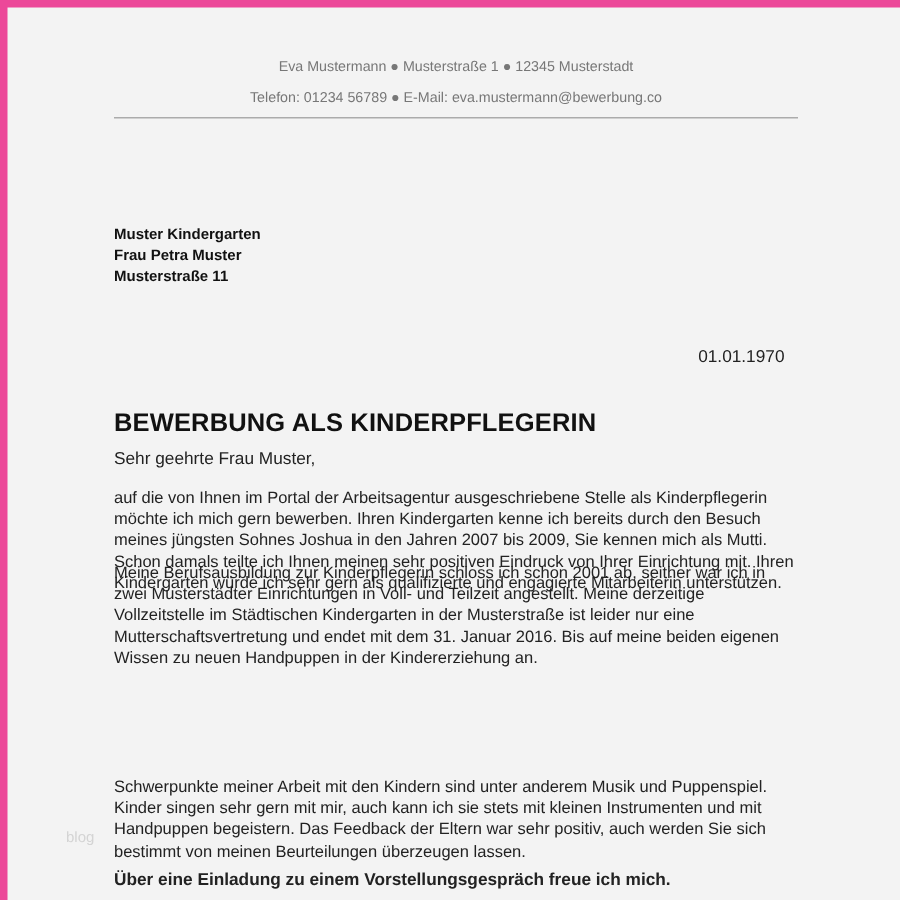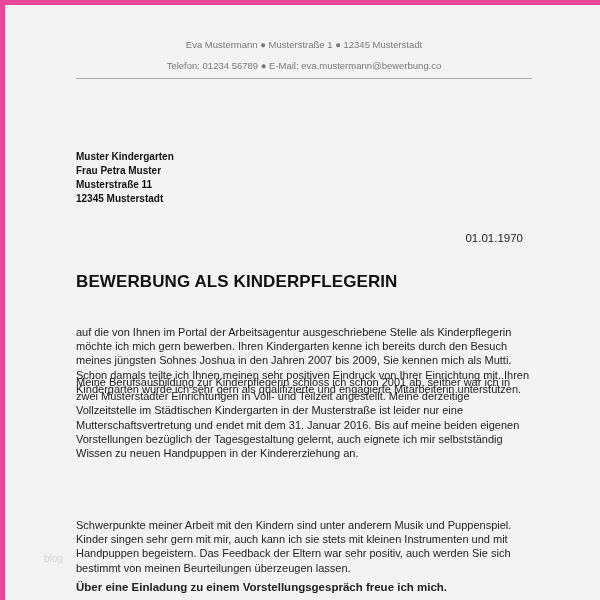--- a/index.html
+++ b/index.html
@@ -103,42 +103,41 @@
 <div class="page">
 
   <div class="sender sender-line1">Eva Mustermann ● Musterstraße 1 ● 12345 Musterstadt</div>
   <div class="sender sender-line2">Telefon: 01234 56789 ● E-Mail: eva.mustermann@bewerbung.co</div>
   <div class="separator"></div>
 
   <div class="recipient">
     <div>Muster Kindergarten</div>
     <div>Frau Petra Muster</div>
     <div>Musterstraße 11</div>
-    <div>12345 Musterstadt</div>
   </div>
 
   <div class="date">01.01.1970</div>
 
   <div class="subject">BEWERBUNG ALS KINDERPFLEGERIN</div>
 
+  <div class="salutation">Sehr geehrte Frau Muster,</div>
 
   <div class="para para1">
     <span class="line">auf die von Ihnen im Portal der Arbeitsagentur ausgeschriebene Stelle als Kinderpflegerin</span>
     <span class="line">möchte ich mich gern bewerben. Ihren Kindergarten kenne ich bereits durch den Besuch</span>
     <span class="line">meines jüngsten Sohnes Joshua in den Jahren 2007 bis 2009, Sie kennen mich als Mutti.</span>
     <span class="line">Schon damals teilte ich Ihnen meinen sehr positiven Eindruck von Ihrer Einrichtung mit. Ihren</span>
     <span class="line">Kindergarten würde ich sehr gern als qualifizierte und engagierte Mitarbeiterin unterstützen.</span>
   </div>
 
   <div class="para para2">
     <span class="line">Meine Berufsausbildung zur Kinderpflegerin schloss ich schon 2001 ab, seither war ich in</span>
     <span class="line">zwei Musterstädter Einrichtungen in Voll- und Teilzeit angestellt. Meine derzeitige</span>
     <span class="line">Vollzeitstelle im Städtischen Kindergarten in der Musterstraße ist leider nur eine</span>
     <span class="line">Mutterschaftsvertretung und endet mit dem 31. Januar 2016. Bis auf meine beiden eigenen</span>
-    <span class="line">Vorstellungen bezüglich der Tagesgestaltung gelernt, auch eignete ich mir selbstständig</span>
     <span class="line">Wissen zu neuen Handpuppen in der Kindererziehung an.</span>
   </div>
 
   <div class="para para3">
     <span class="line">Schwerpunkte meiner Arbeit mit den Kindern sind unter anderem Musik und Puppenspiel.</span>
     <span class="line">Kinder singen sehr gern mit mir, auch kann ich sie stets mit kleinen Instrumenten und mit</span>
     <span class="line">Handpuppen begeistern. Das Feedback der Eltern war sehr positiv, auch werden Sie sich</span>
     <span class="line">bestimmt von meinen Beurteilungen überzeugen lassen.</span>
   </div>
 

